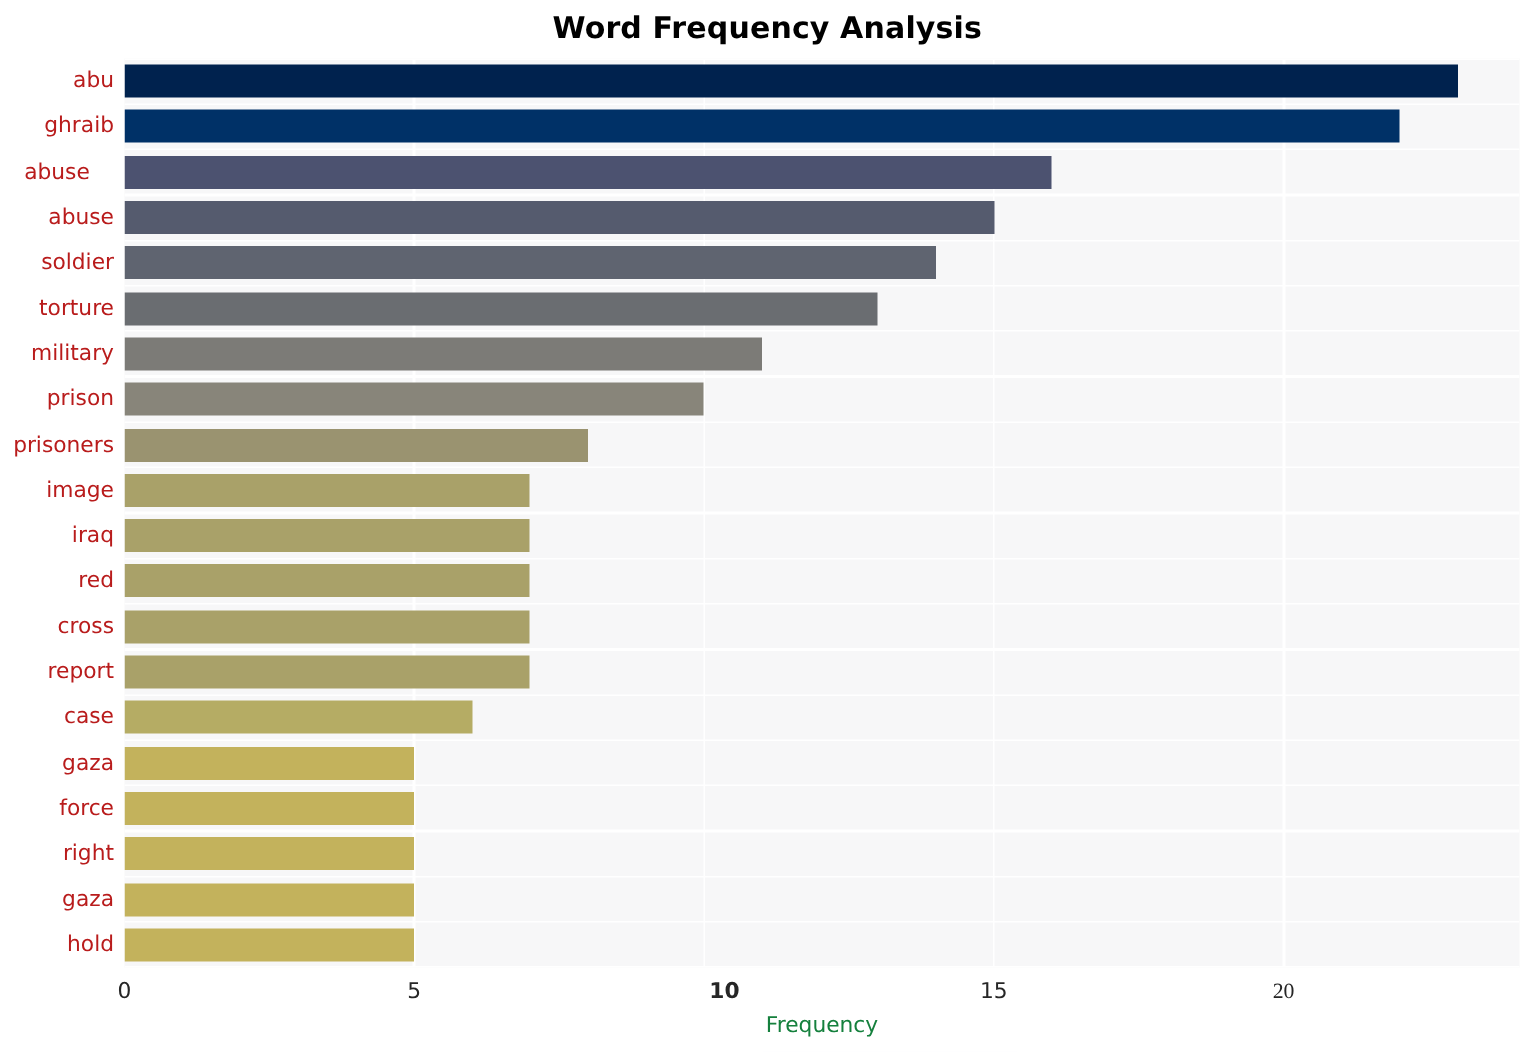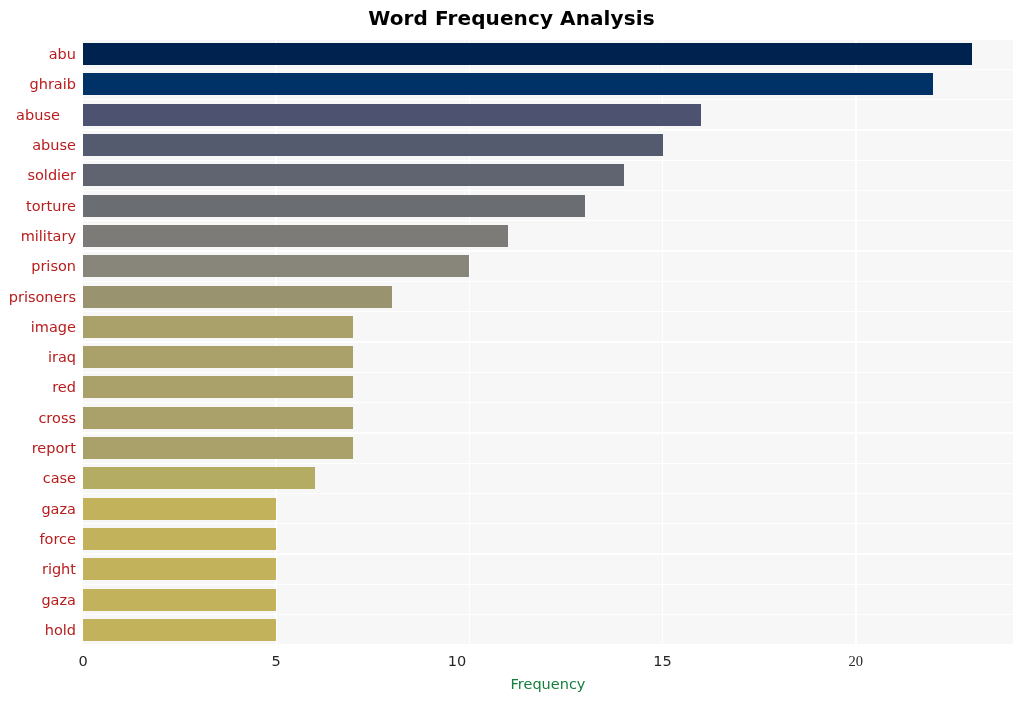--- a/index.html
+++ b/index.html
@@ -185,20 +185,20 @@
       <div class="ytick-label" style="top: 491.95px; padding-left: 17px;">force</div>
       <div class="ytick-label" style="top: 522.25px;">right</div>
       <div class="ytick-label" style="top: 552.55px;">gaza</div>
       <div class="ytick-label" style="top: 582.85px;">hold</div>
     </div>
 
   <div id="x-axis">
     <div id="xticks-layer">
         <div class="xtick-label" style="left: 83px;">0</div>
         <div class="xtick-label" style="left: 276.187px;">5</div>
-        <div class="xtick-label" style="left: 457px;">10</div>
+        <div class="xtick-label" style="left: 483px; font-weight: bold;">10</div>
         <div class="xtick-label" style="left: 662.56px;">15</div>
         <div class="xtick-label" style="left: 855.746px; font-family: Liberation Serif, serif;">20</div>
       </div>
     <div id="x-axis-title">Frequency</div>
   </div>
 
 </div>
 
 </body></html>

